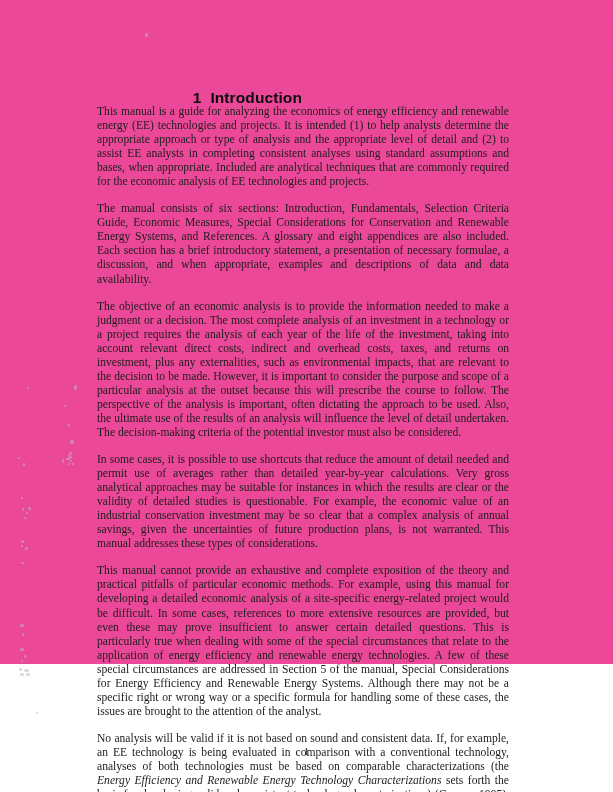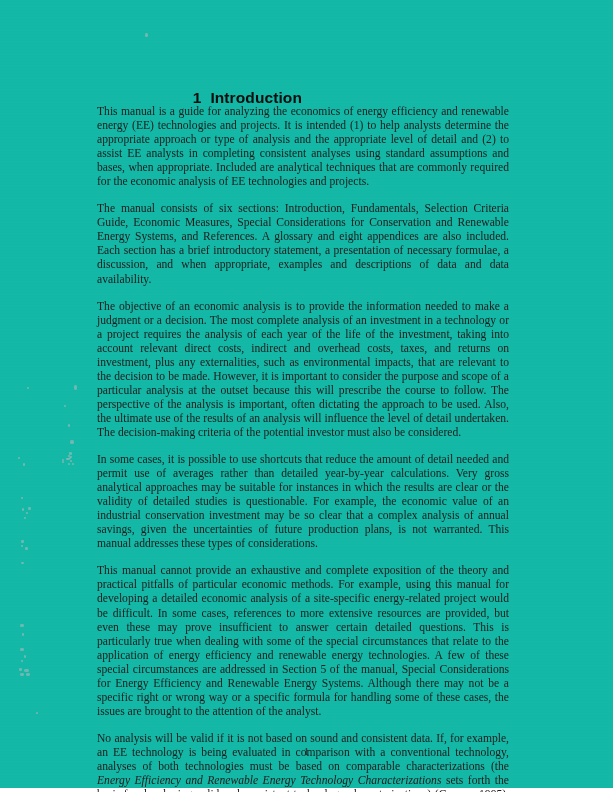--- a/index.html
+++ b/index.html
@@ -15,22 +15,22 @@
     font-family: "Liberation Serif", "DejaVu Serif", serif;
     color: #1a1a1a;
     position: relative;
   }
 
   .page {
     position: absolute;
     top: 0;
     left: 0;
     width: 613px;
-    height: 788px;
-    background: #14b8a6;
+    height: 664px;
+    background: #ec4899;
   }
 
   
   .speckle {
     position: absolute;
     background: #b9b9b9;
     opacity: 0.55;
     border-radius: 40%;
   }
 

